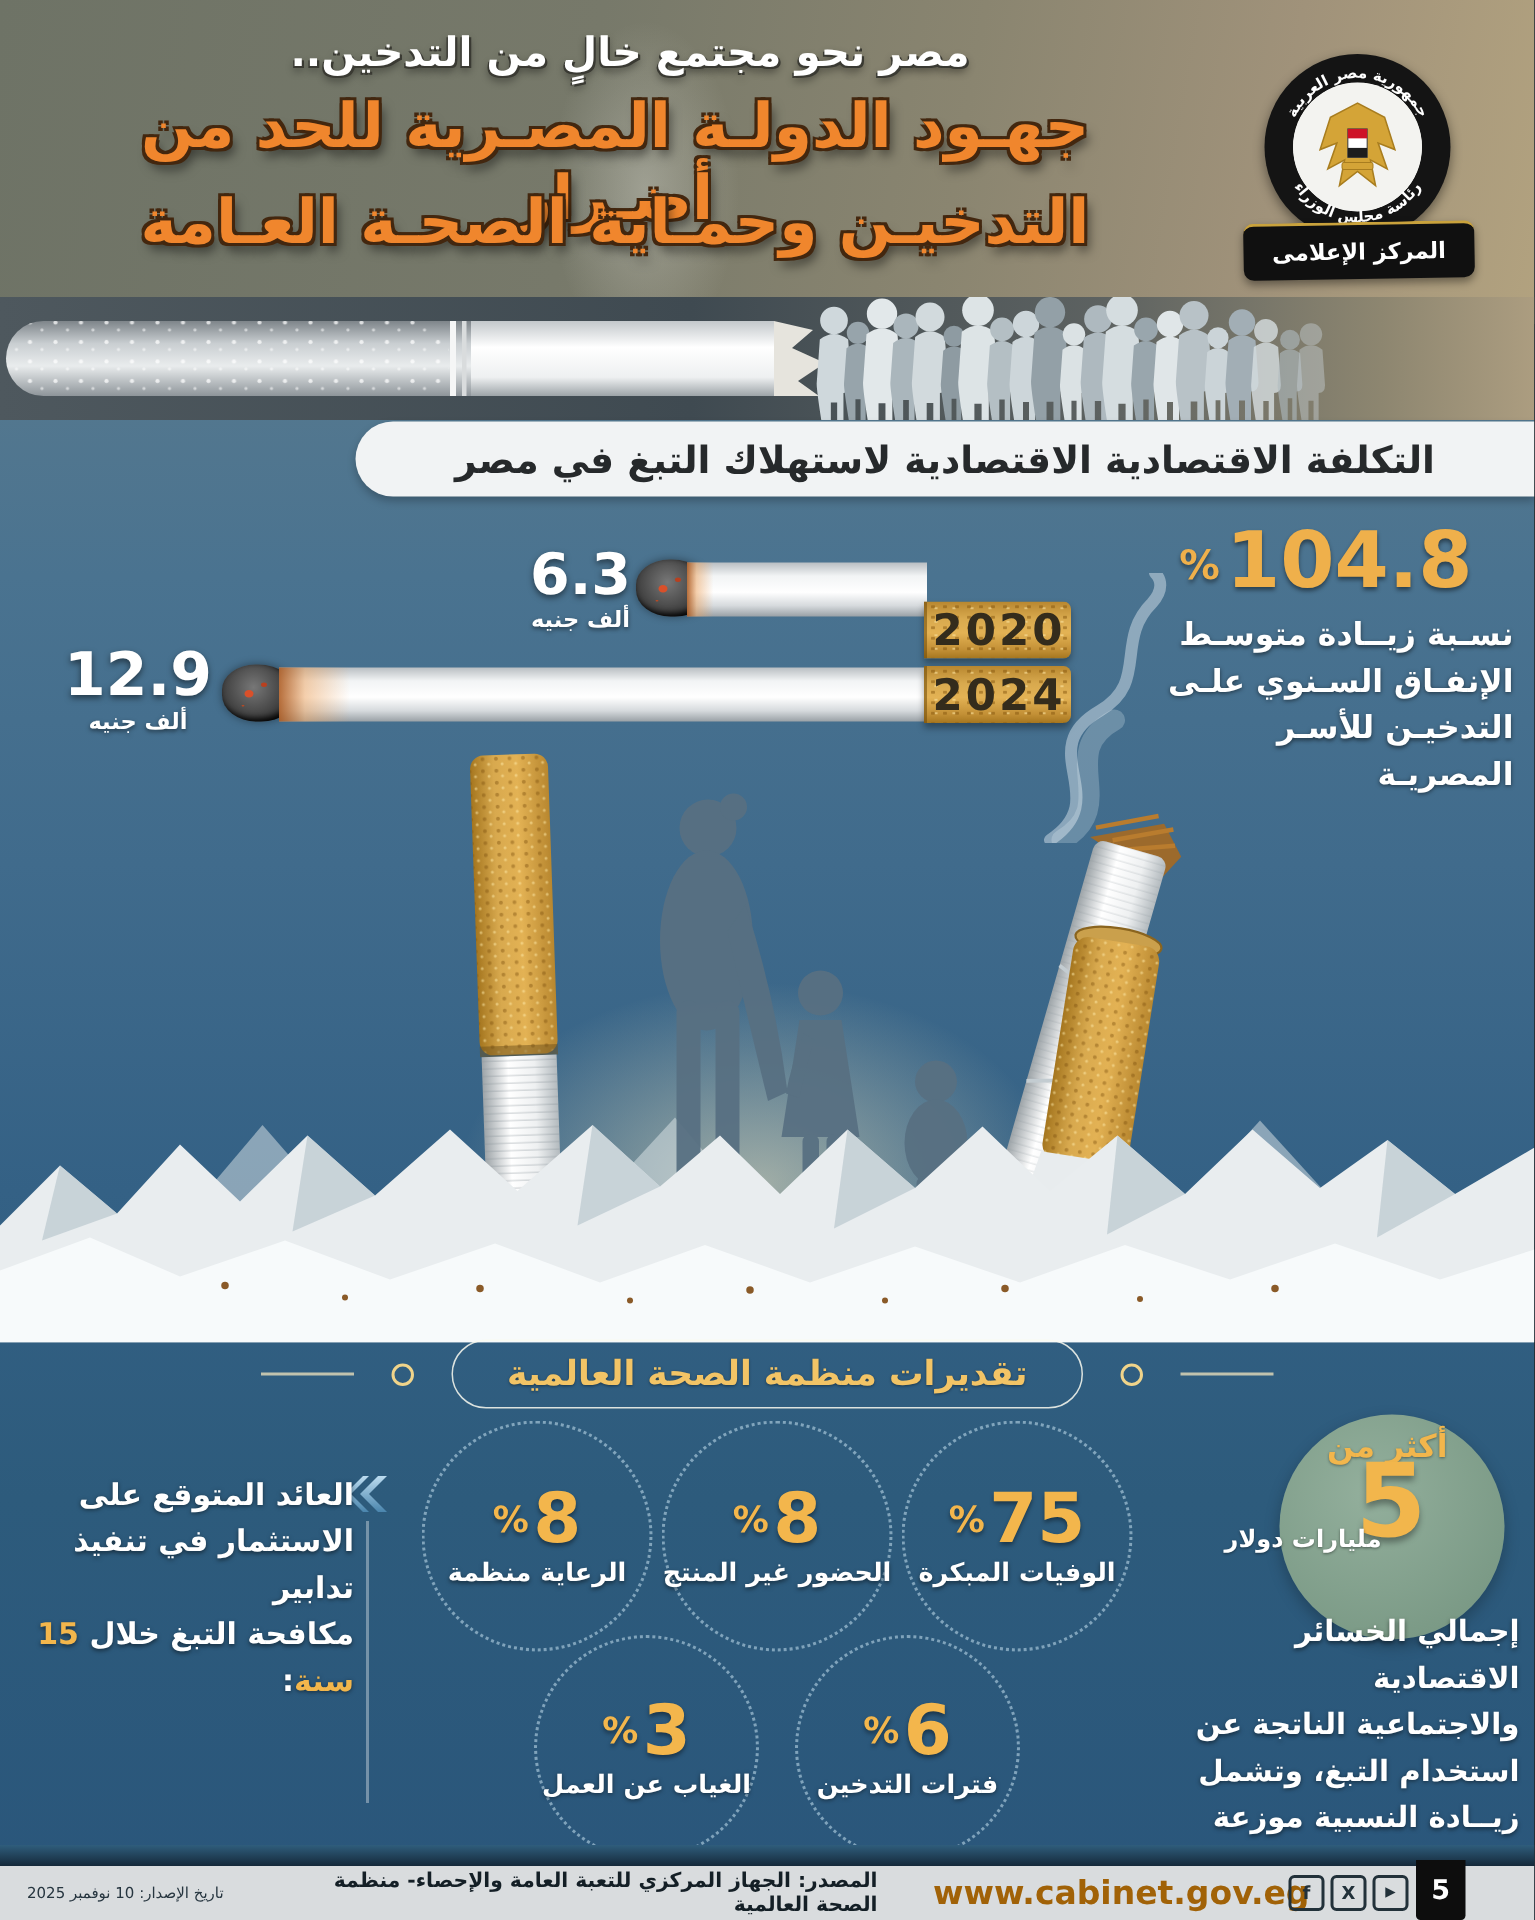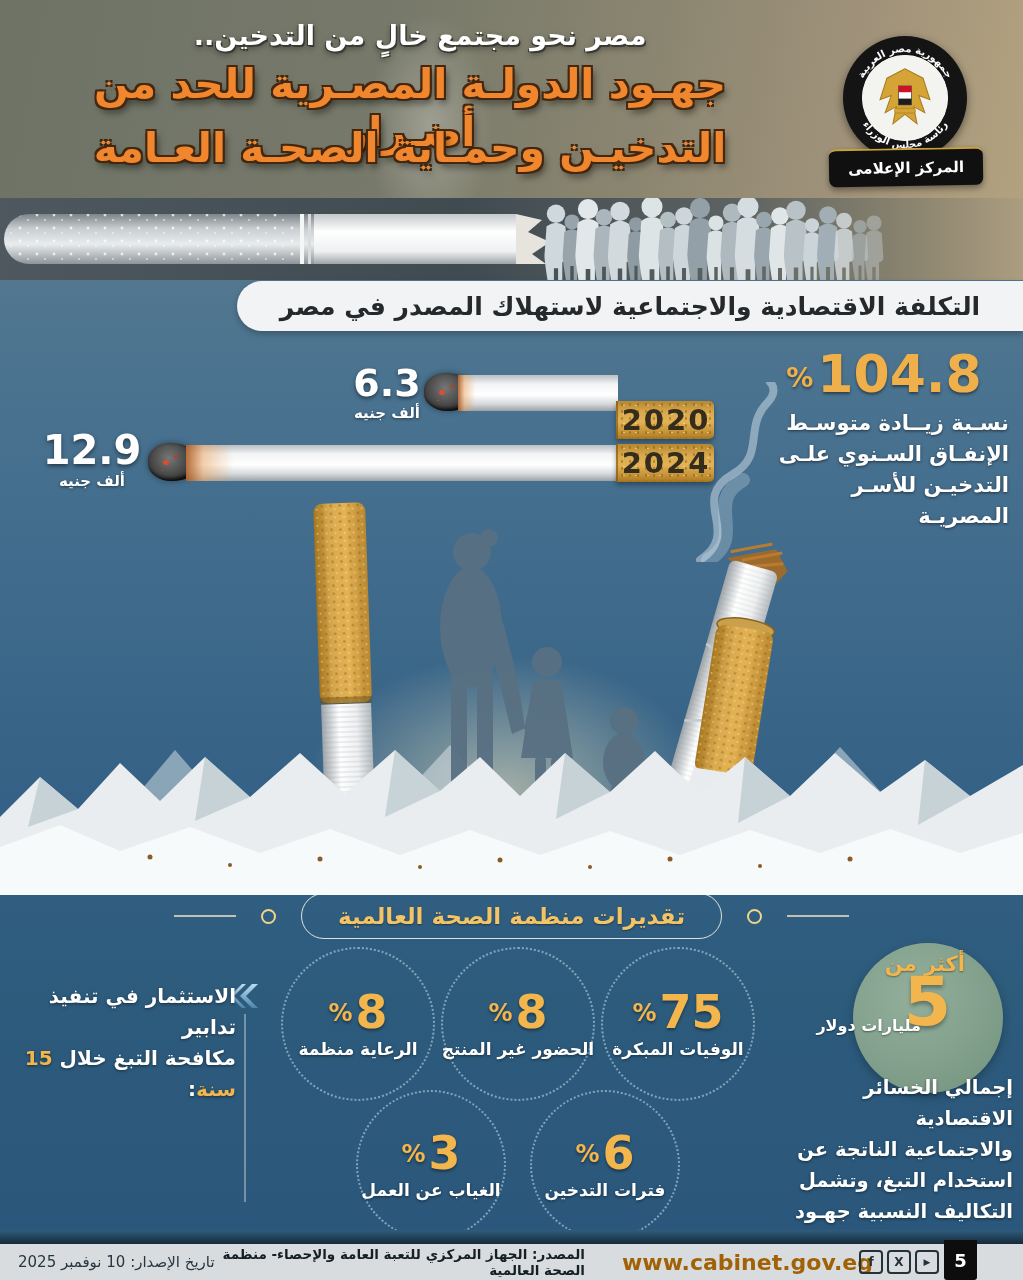--- a/index.html
+++ b/index.html
@@ -95,21 +95,21 @@
   .green-val{position:absolute;top:28px;right:62px;color:#f2b64c;font-size:68px;font-weight:bold;line-height:1;
     text-shadow:0 3px 4px rgba(0,0,0,.35);}
   .green-unit{position:absolute;top:76px;right:92px;color:#fff;font-size:16px;font-weight:bold;white-space:nowrap;
     text-shadow:0 1px 2px rgba(0,0,0,.45);}
   .green-cap{top:1072px;left:765px;width:248px;text-align:right;color:#fff;font-size:19.5px;font-weight:bold;
     line-height:31px;text-shadow:0 1px 3px rgba(0,0,0,.5);}
   
   .footer-navy{top:1230px;left:0;right:0;height:14px;background:linear-gradient(180deg,#2f5d7c,#15293a);}
   .footer{top:1244px;left:0;right:0;height:36px;background:#d9dcde;}
   .f-date{position:absolute;left:18px;top:0;height:36px;display:flex;align-items:center;
-    color:#273640;font-size:15px;font-weight:500;}
+    color:#273640;font-size:10px;font-weight:500;}
   .f-source{position:absolute;left:185px;width:400px;top:0;height:36px;display:flex;align-items:center;justify-content:center;
     color:#141f26;font-size:13.5px;font-weight:bold;}
   .f-url{position:absolute;right:150px;top:0;height:36px;display:flex;align-items:center;
     color:#a16207;font-size:22px;font-weight:600;}
   .f-icons{position:absolute;right:84px;top:0;height:36px;display:flex;align-items:center;gap:4px;}
   .f-icon{width:20px;height:20px;border:2px solid #22313a;border-radius:4px;display:flex;align-items:center;
     justify-content:center;color:#22313a;font-size:12px;font-weight:bold;line-height:1;}
   .pagebox{top:1240px;right:46px;width:33px;height:40px;background:#0d0d0d;display:flex;align-items:center;
     justify-content:center;color:#fff;font-size:18px;font-weight:bold;border-radius:0 0 3px 3px;}
 </style>
@@ -208,21 +208,21 @@
       <use href="#person" transform="translate(780,64) scale(2.0)" fill="#e0e6e8"></use>
       <use href="#person" transform="translate(796,63) scale(2.2)" fill="#b8c2c7"></use>
       <use href="#person" transform="translate(812,64) scale(1.6)" fill="#cbd4d8"></use>
       <use href="#person" transform="translate(828,63) scale(2.0)" fill="#a2aeb5"></use>
       <use href="#person" transform="translate(844,64) scale(1.8)" fill="#d8dfe2" opacity="0.8"></use>
       <use href="#person" transform="translate(860,63) scale(1.5)" fill="#b0bbc0" opacity="0.6"></use>
       <use href="#person" transform="translate(874,64) scale(1.7)" fill="#c5ced2" opacity="0.45"></use>
     </g>
   </svg>
 
-  <div class="abs banner rtl">التكلفة الاقتصادية والاجتماعية لاستهلاك المصدر في مصر</div>
+  <div class="abs banner rtl">التكلفة الاقتصادية الاقتصادية لاستهلاك التبغ في مصر</div>
 
   <div class="abs num-block" style="top:364px;left:345px;width:84px;">
     <div class="num-val" style="font-size:38px;">6.3</div>
     <div class="num-unit rtl">ألف جنيه</div>
   </div>
   <div class="abs ember" style="top:373px;left:424px;width:50px;height:38px;"></div>
   <div class="abs cig-body" style="top:375px;left:458px;width:160px;height:36px;"></div>
   <div class="abs cig-filter" style="top:374px;left:616px;width:96px;height:38px;margin-top:27px;">2020</div>
 
   <div class="abs num-block" style="top:430px;left:40px;width:104px;">
@@ -363,20 +363,21 @@
         <linearGradient id="chv" x1="0" y1="0" x2="0" y2="1">
       <stop offset="0" stop-color="#bcdcf0"></stop>
           <stop offset="1" stop-color="#4a85ad"></stop>
         </linearGradient>
       </defs>
     <path d="M25,1 L13,13 L25,25 L19,25 L7,13 L19,1 Z" fill="url(#chv)"></path>
     <path d="M13,1 L1,13 L13,25 L9,25 L-3,13 L9,1 Z" fill="url(#chv)"></path>
   </svg>
   <div class="abs divider"></div>
   <div class="abs roi-title rtl">
+    <div>العائد المتوقع على</div>
     <div>الاستثمار في تنفيذ تدابير</div>
     <div><span>مكافحة التبغ خلال </span><span class="yellow">15 سنة</span><span>:</span></div>
   </div>
 
   <div class="abs stat" style="top:947px;left:601px;width:150px;height:150px;">
     <div class="stat-num">
         <span class="stat-pct">%</span>
         <span class="stat-val">75</span>
       </div>
     <div class="stat-label rtl">الوفيات المبكرة</div>
@@ -413,21 +414,21 @@
   <div class="abs green-wrap">
     <div class="green-circle"></div>
     <div class="green-more rtl">أكثر من</div>
     <div class="green-val">5</div>
     <div class="green-unit rtl">مليارات دولار</div>
   </div>
   <div class="abs green-cap rtl">
     <div>إجمالي الخسائر الاقتصادية</div>
     <div>والاجتماعية الناتجة عن</div>
     <div>استخدام التبغ، وتشمل</div>
-    <div>التكاليف النسبية جهـود</div>
+    <div>زيــادة النسبية موزعة</div>
   </div>
 
   <div class="abs footer-navy"></div>
   <div class="abs footer">
     <div class="f-date rtl">تاريخ الإصدار: 10 نوفمبر 2025</div>
     <div class="f-source rtl">المصدر: الجهاز المركزي للتعبة العامة والإحصاء- منظمة الصحة العالمية</div>
     <div class="f-url">www.cabinet.gov.eg</div>
     <div class="f-icons">
       <span class="f-icon">f</span>
       <span class="f-icon">X</span>

